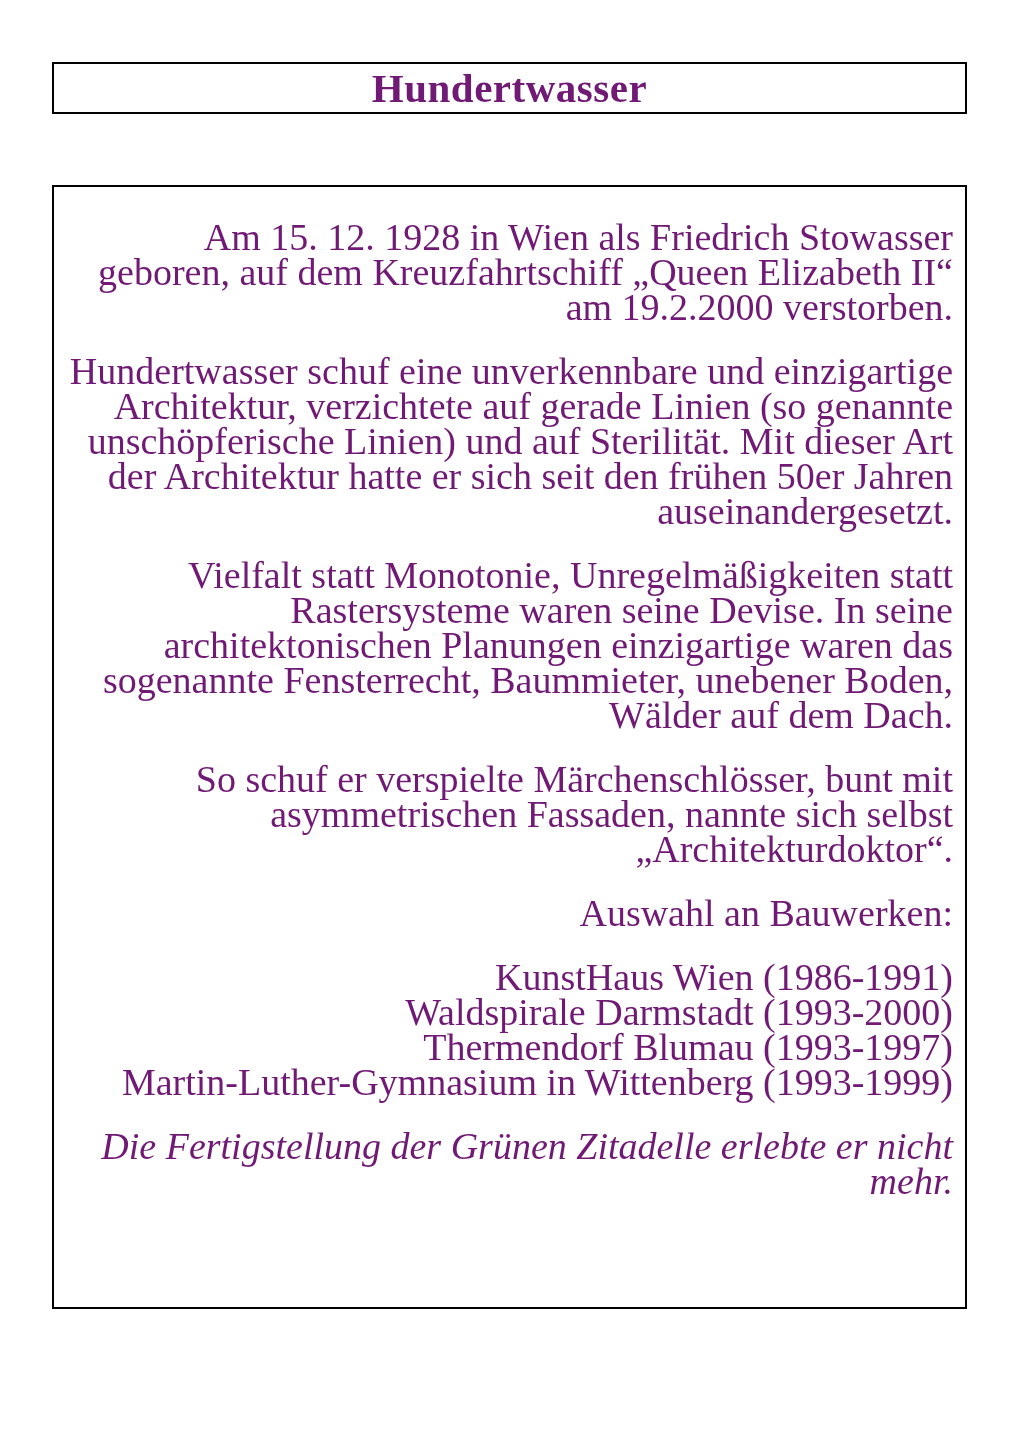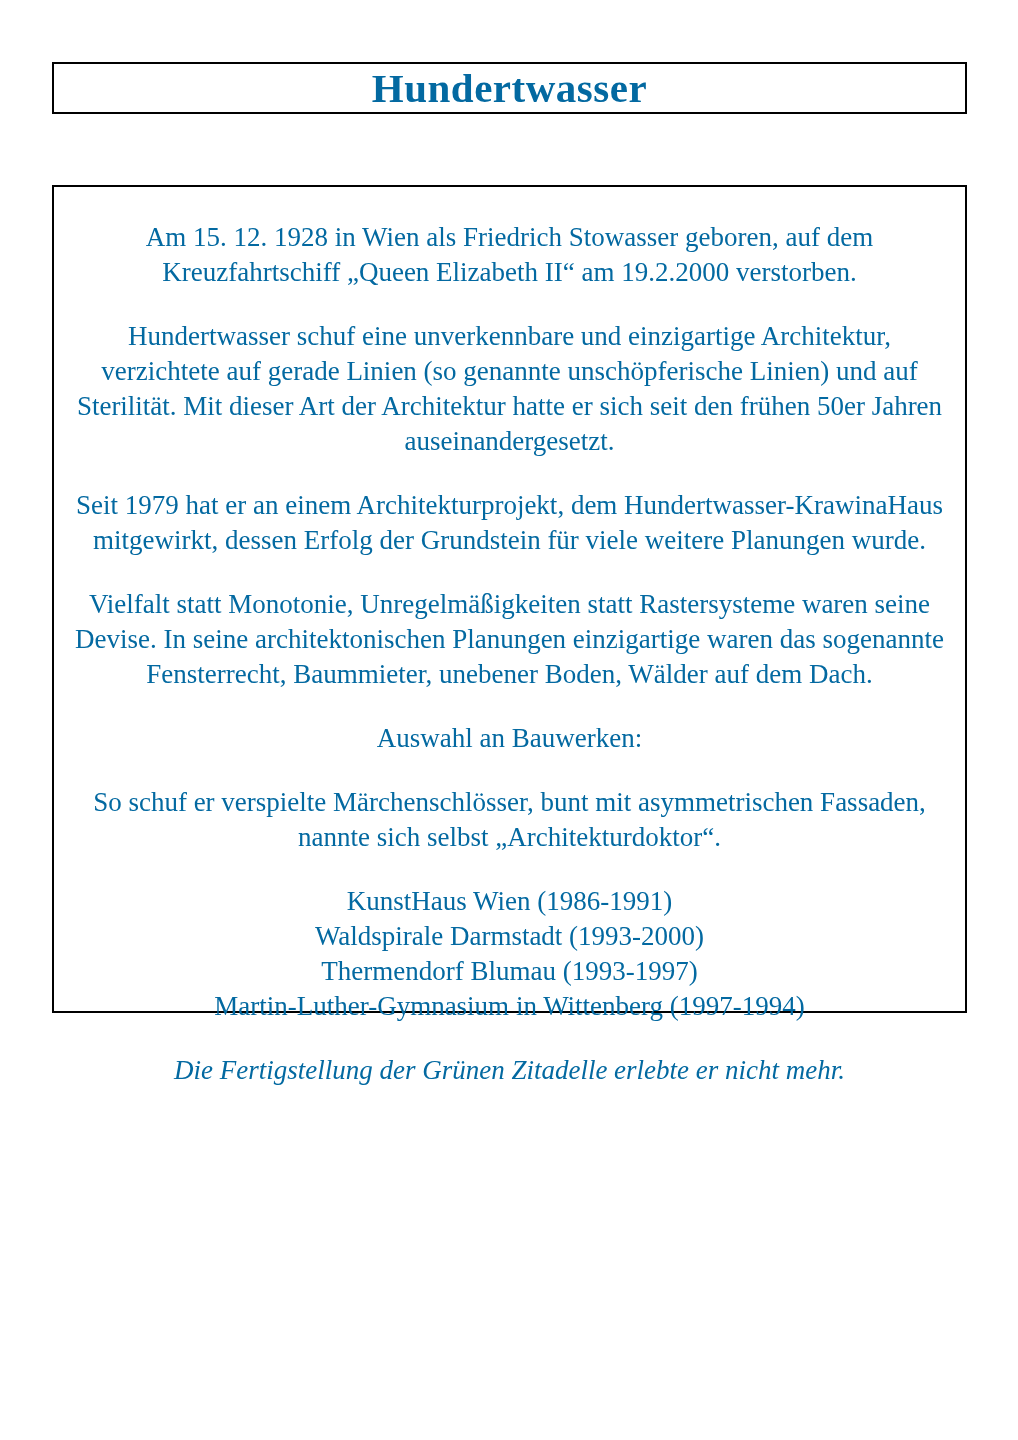--- a/index.html
+++ b/index.html
@@ -6,21 +6,21 @@
     margin: 0;
     padding: 0;
     background: #ffffff;
   }
   .page {
     position: relative;
     width: 1018px;
     height: 1440px;
     background: #ffffff;
     font-family: "Liberation Serif", serif;
-    color: #0369a1;
+    color: #701a75;
     overflow: hidden;
   }
   .title-box {
     position: absolute;
     left: 52px;
     top: 62px;
     width: 915px;
     height: 52px;
     border: 2px solid #000000;
     box-sizing: border-box;
@@ -33,26 +33,26 @@
     font-size: 41px;
     line-height: 1;
     font-weight: bold;
     letter-spacing: 0.5px;
   }
   .content-box {
     position: absolute;
     left: 52px;
     top: 185px;
     width: 915px;
-    height: 828px;
+    height: 1124px;
     border: 2px solid #000000;
     box-sizing: border-box;
     padding: 33px 12px 0 12px;
-    text-align: center;
-    font-size: 27px;
+    text-align: right;
+    font-size: 38px;
     line-height: 35px;
   }
   .content-box p {
     margin: 0 0 29px 0;
   }
   .works {
     margin: 0 0 29px 0;
   }
   .works .work {
     margin: 0;
@@ -67,29 +67,28 @@
 
 <div class="page">
 
   <div class="title-box">
     <h1>Hundertwasser</h1>
   </div>
 
   <div class="content-box">
     <p>Am 15. 12. 1928 in Wien als Friedrich Stowasser geboren, auf dem Kreuzfahrtschiff „Queen Elizabeth II“ am 19.2.2000 verstorben.</p>
     <p>Hundertwasser schuf eine unverkennbare und einzigartige Architektur, verzichtete auf gerade Linien (so genannte unschöpferische Linien) und auf Sterilität. Mit dieser Art der Architektur hatte er sich seit den frühen 50er Jahren auseinandergesetzt.</p>
-    <p>Seit 1979 hat er an einem Architekturprojekt, dem Hundertwasser-KrawinaHaus mitgewirkt, dessen Erfolg der Grundstein für viele weitere Planungen wurde.</p>
     <p>Vielfalt statt Monotonie, Unregelmäßigkeiten statt Rastersysteme waren seine Devise. In seine architektonischen Planungen einzigartige waren das sogenannte Fensterrecht, Baummieter, unebener Boden, Wälder auf dem Dach.</p>
+    <p>So schuf er verspielte Märchenschlösser, bunt mit asymmetrischen Fassaden, nannte sich selbst „Architekturdoktor“.</p>
+
     <p>Auswahl an Bauwerken:</p>
-
-    <p>So schuf er verspielte Märchenschlösser, bunt mit asymmetrischen Fassaden, nannte sich selbst „Architekturdoktor“.</p>
 
     <div class="works">
       <div class="work">KunstHaus Wien (1986-1991)</div>
       <div class="work">Waldspirale Darmstadt (1993-2000)</div>
       <div class="work">Thermendorf Blumau (1993-1997)</div>
-      <div class="work">Martin-Luther-Gymnasium in Wittenberg (1997-1994)</div>
+      <div class="work">Martin-Luther-Gymnasium in Wittenberg (1993-1999)</div>
     </div>
 
     <p class="closing">Die Fertigstellung der Grünen Zitadelle erlebte er nicht mehr.</p>
   </div>
 
 </div>
 
 </body></html>

